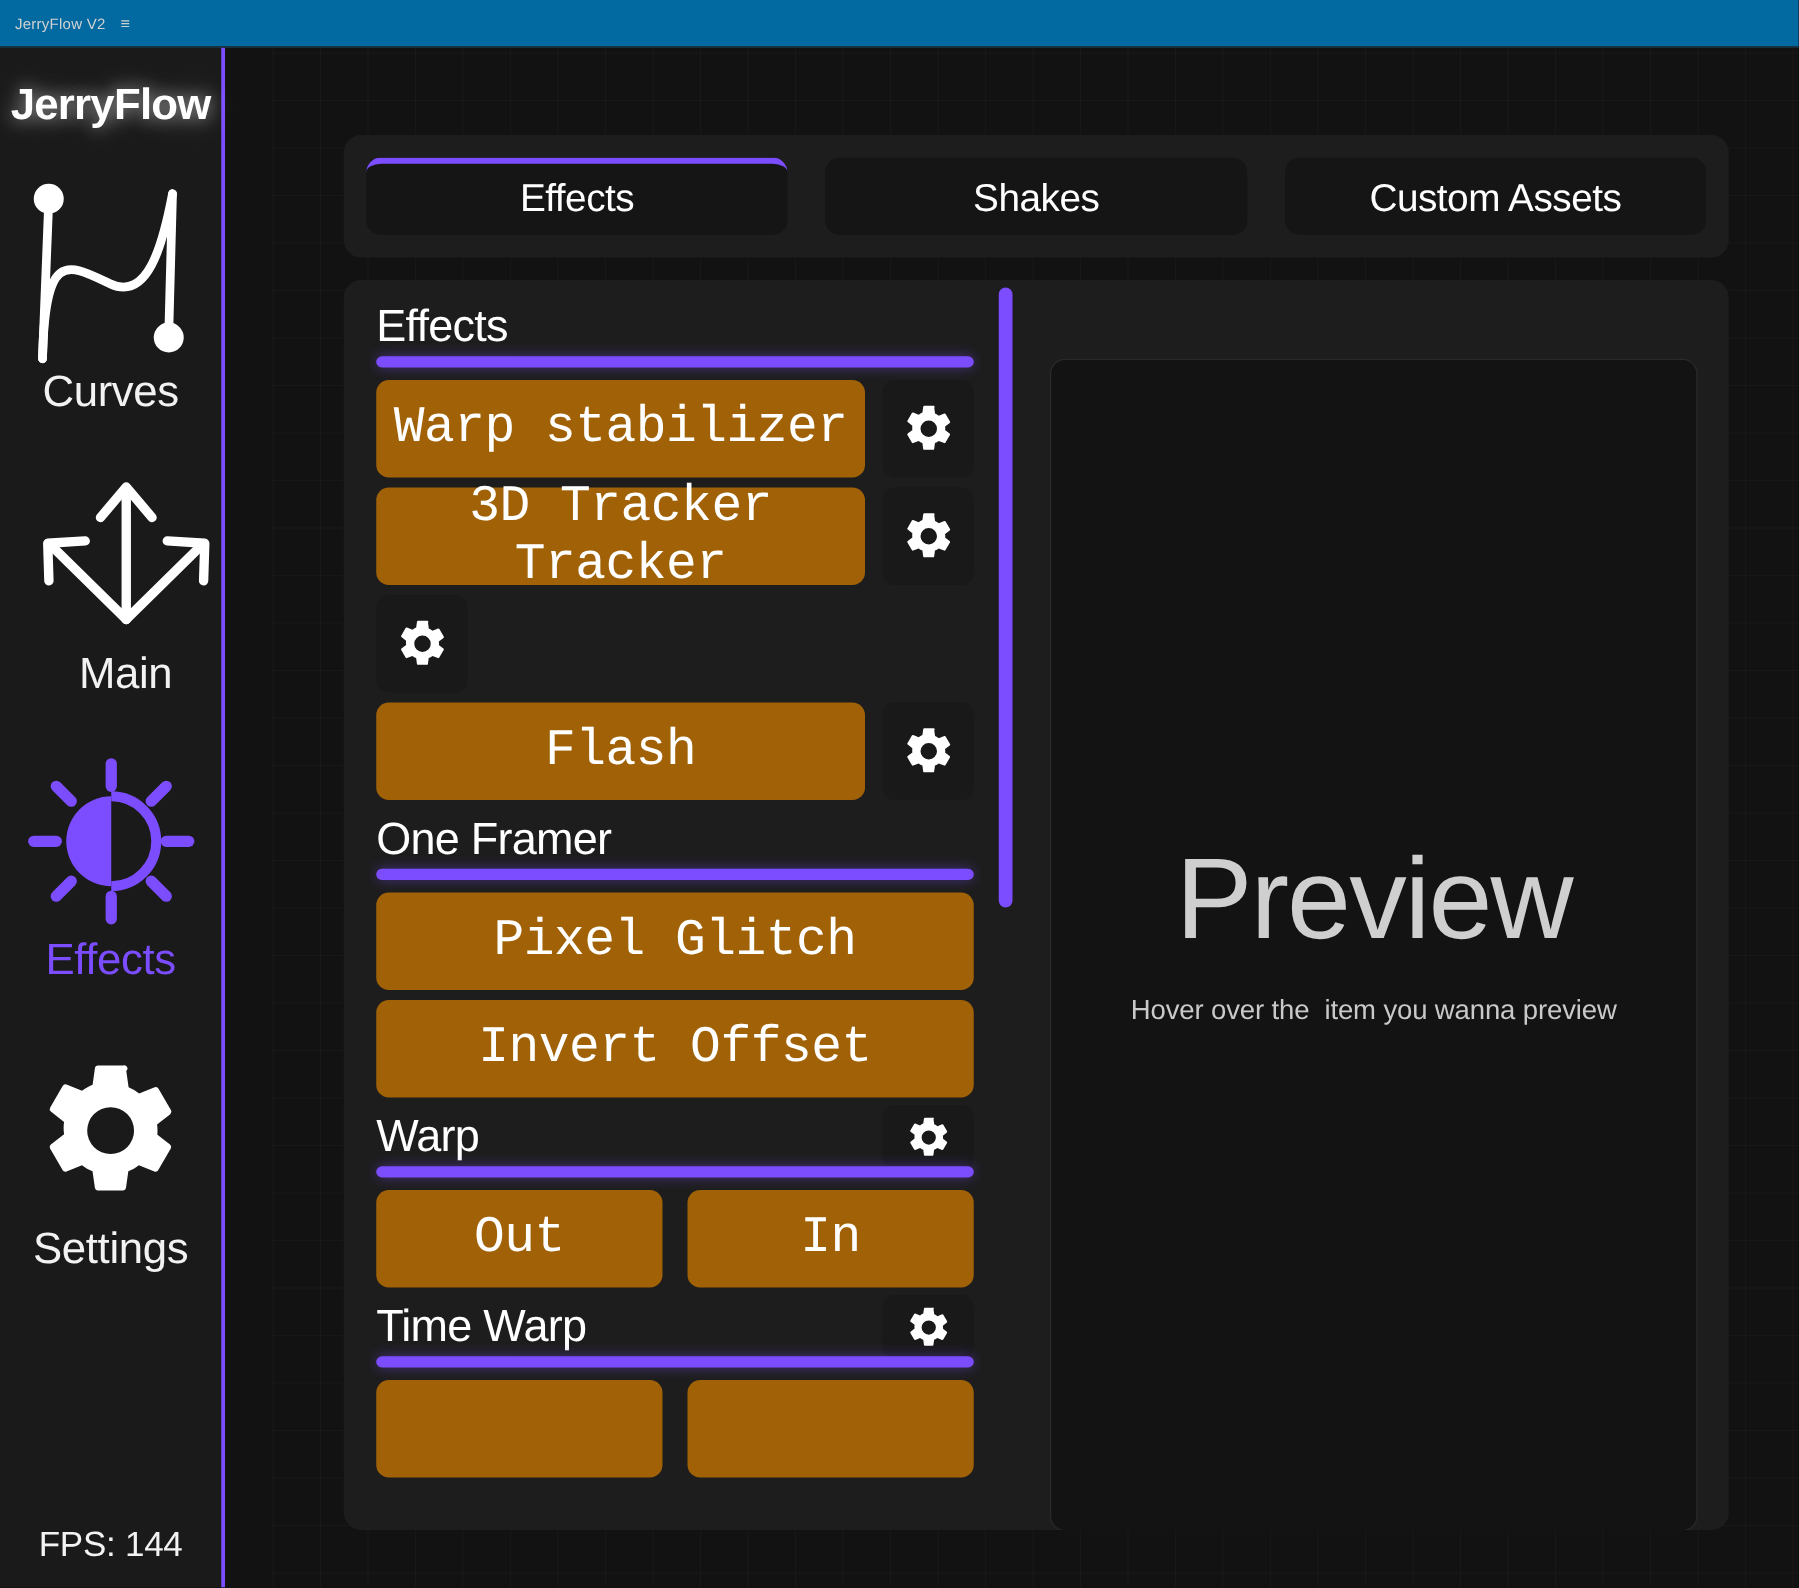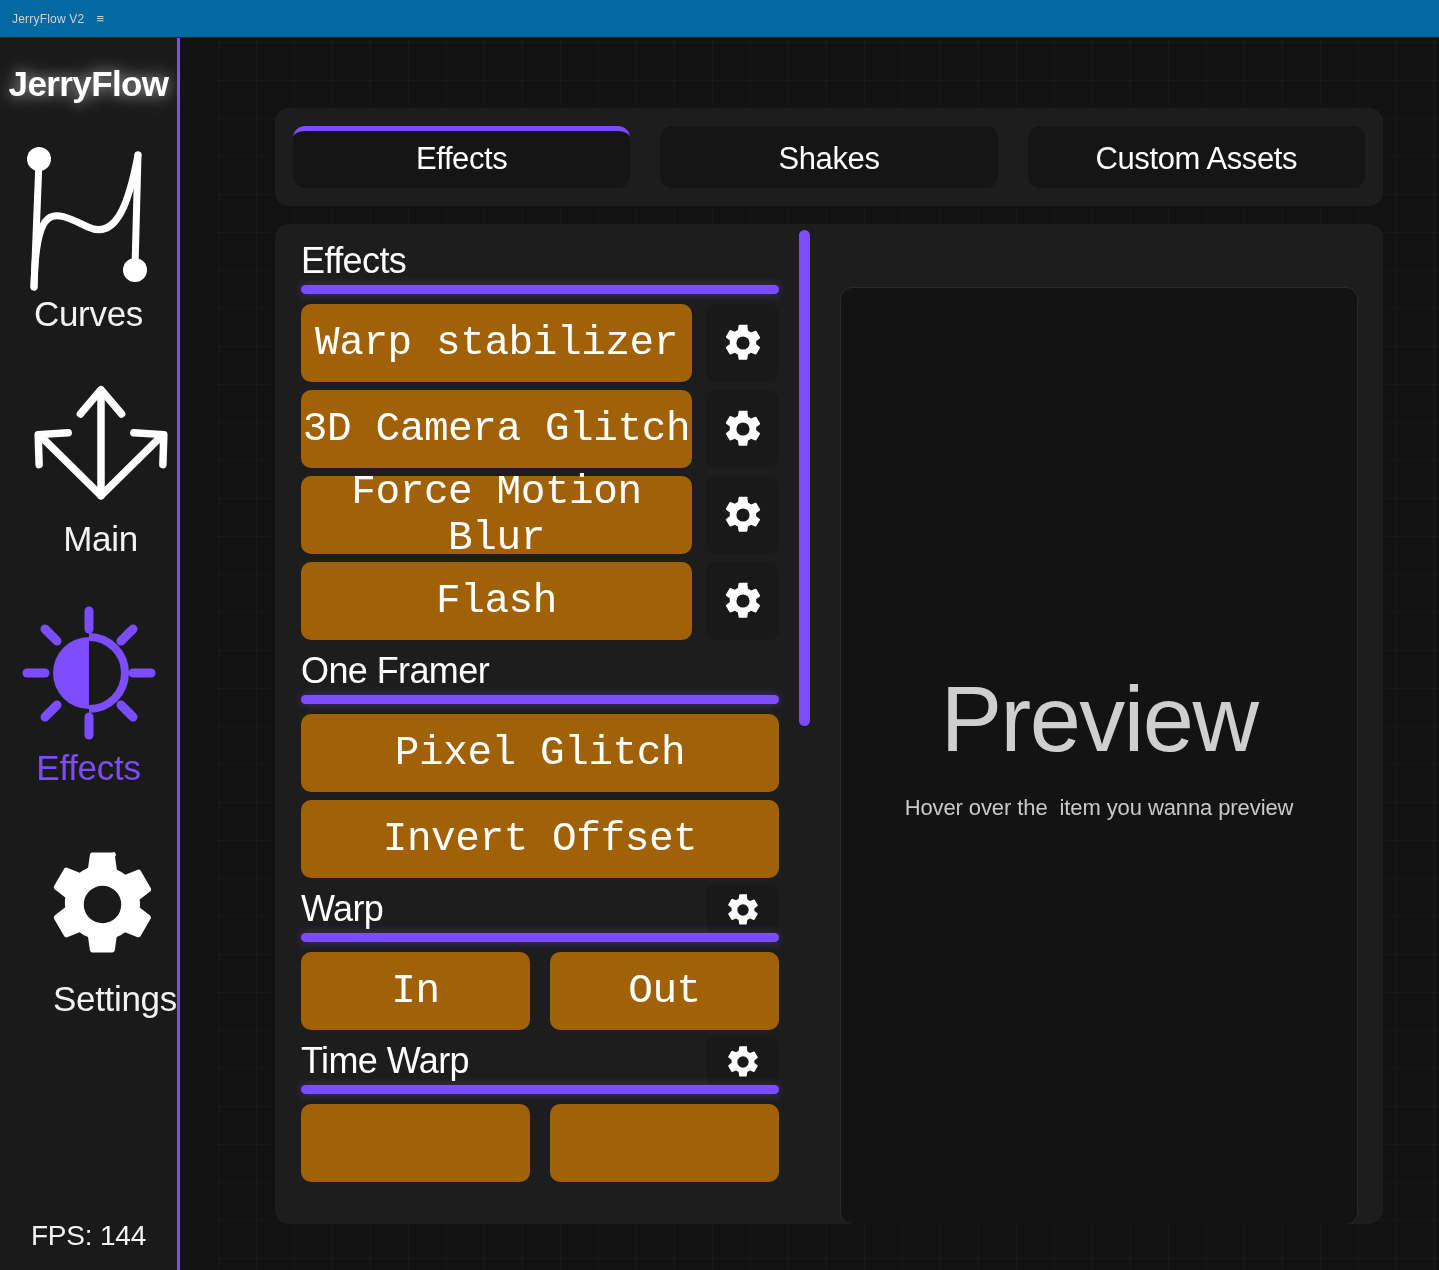--- a/index.html
+++ b/index.html
@@ -83,21 +83,21 @@
     width: 100%;
     display: flex;
     flex-direction: column;
     align-items: center;
     cursor: pointer;
     padding: 8px 0 4px 0;
   }
   .nav-item:nth-child(1) { margin-top: 2px; }
   .nav-item:nth-child(2) { margin-top: 26px; margin-left: 24px; }
   .nav-item:nth-child(3) { margin-top: 30px; }
-  .nav-item:nth-child(4) { margin-top: 32px; align-items: flex-end; }
+  .nav-item:nth-child(4) { margin-top: 32px; }
 
   .nav-icon {
     width: 150px;
     height: 150px;
     display: flex;
     align-items: center;
     justify-content: center;
   }
   .nav-icon svg { display: block; }
 
@@ -413,30 +413,29 @@
           <div class="row">
             <button class="item-btn">Warp stabilizer</button>
             <button class="gear-btn">
               <svg width="44" height="44" viewBox="0 0 24 24">
                   <path fill="#ffffff" d="M19.14 12.94c.04-.3.06-.61.06-.94s-.02-.64-.07-.94l2.03-1.58a.49.49 0 0 0 .12-.61l-1.92-3.32a.49.49 0 0 0-.59-.22l-2.39.96a7.03 7.03 0 0 0-1.62-.94l-.36-2.54A.48.48 0 0 0 13.9 2h-3.84a.48.48 0 0 0-.47.41l-.36 2.54c-.59.24-1.13.56-1.62.94l-2.39-.96a.49.49 0 0 0-.59.22L2.7 8.47a.49.49 0 0 0 .12.61l2.03 1.58c-.05.3-.07.62-.07.94s.02.64.07.94L2.82 14.12a.49.49 0 0 0-.12.61l1.92 3.32c.12.22.38.3.59.22l2.39-.96c.5.38 1.03.7 1.62.94l.36 2.54c.04.24.24.41.47.41h3.84c.24 0 .44-.17.47-.41l.36-2.54c.59-.24 1.13-.56 1.62-.94l2.39.96c.22.08.47 0 .59-.22l1.92-3.32a.49.49 0 0 0-.12-.61l-2.03-1.58zM12 15.6A3.6 3.6 0 1 1 12 8.4a3.6 3.6 0 0 1 0 7.2z"></path>
                 </svg>
             </button>
           </div>
 
           <div class="row">
-            <button class="item-btn">3D Camera Glitch</button>
+            <button class="item-btn">3D Tracker Tracker</button>
             <button class="gear-btn">
               <svg width="44" height="44" viewBox="0 0 24 24">
                   <path fill="#ffffff" d="M19.14 12.94c.04-.3.06-.61.06-.94s-.02-.64-.07-.94l2.03-1.58a.49.49 0 0 0 .12-.61l-1.92-3.32a.49.49 0 0 0-.59-.22l-2.39.96a7.03 7.03 0 0 0-1.62-.94l-.36-2.54A.48.48 0 0 0 13.9 2h-3.84a.48.48 0 0 0-.47.41l-.36 2.54c-.59.24-1.13.56-1.62.94l-2.39-.96a.49.49 0 0 0-.59.22L2.7 8.47a.49.49 0 0 0 .12.61l2.03 1.58c-.05.3-.07.62-.07.94s.02.64.07.94L2.82 14.12a.49.49 0 0 0-.12.61l1.92 3.32c.12.22.38.3.59.22l2.39-.96c.5.38 1.03.7 1.62.94l.36 2.54c.04.24.24.41.47.41h3.84c.24 0 .44-.17.47-.41l.36-2.54c.59-.24 1.13-.56 1.62-.94l2.39.96c.22.08.47 0 .59-.22l1.92-3.32a.49.49 0 0 0-.12-.61l-2.03-1.58zM12 15.6A3.6 3.6 0 1 1 12 8.4a3.6 3.6 0 0 1 0 7.2z"></path>
                 </svg>
             </button>
           </div>
 
           <div class="row">
-            <button class="item-btn">Force Motion Blur</button>
             <button class="gear-btn">
               <svg width="44" height="44" viewBox="0 0 24 24">
                   <path fill="#ffffff" d="M19.14 12.94c.04-.3.06-.61.06-.94s-.02-.64-.07-.94l2.03-1.58a.49.49 0 0 0 .12-.61l-1.92-3.32a.49.49 0 0 0-.59-.22l-2.39.96a7.03 7.03 0 0 0-1.62-.94l-.36-2.54A.48.48 0 0 0 13.9 2h-3.84a.48.48 0 0 0-.47.41l-.36 2.54c-.59.24-1.13.56-1.62.94l-2.39-.96a.49.49 0 0 0-.59.22L2.7 8.47a.49.49 0 0 0 .12.61l2.03 1.58c-.05.3-.07.62-.07.94s.02.64.07.94L2.82 14.12a.49.49 0 0 0-.12.61l1.92 3.32c.12.22.38.3.59.22l2.39-.96c.5.38 1.03.7 1.62.94l.36 2.54c.04.24.24.41.47.41h3.84c.24 0 .44-.17.47-.41l.36-2.54c.59-.24 1.13-.56 1.62-.94l2.39.96c.22.08.47 0 .59-.22l1.92-3.32a.49.49 0 0 0-.12-.61l-2.03-1.58zM12 15.6A3.6 3.6 0 1 1 12 8.4a3.6 3.6 0 0 1 0 7.2z"></path>
                 </svg>
             </button>
           </div>
 
           <div class="row">
             <button class="item-btn">Flash</button>
             <button class="gear-btn">
@@ -462,22 +461,22 @@
             <div class="section-title">Warp</div>
             <button class="gear-btn head-gear">
               <svg width="38" height="38" viewBox="0 0 24 24">
                   <path fill="#ffffff" d="M19.14 12.94c.04-.3.06-.61.06-.94s-.02-.64-.07-.94l2.03-1.58a.49.49 0 0 0 .12-.61l-1.92-3.32a.49.49 0 0 0-.59-.22l-2.39.96a7.03 7.03 0 0 0-1.62-.94l-.36-2.54A.48.48 0 0 0 13.9 2h-3.84a.48.48 0 0 0-.47.41l-.36 2.54c-.59.24-1.13.56-1.62.94l-2.39-.96a.49.49 0 0 0-.59.22L2.7 8.47a.49.49 0 0 0 .12.61l2.03 1.58c-.05.3-.07.62-.07.94s.02.64.07.94L2.82 14.12a.49.49 0 0 0-.12.61l1.92 3.32c.12.22.38.3.59.22l2.39-.96c.5.38 1.03.7 1.62.94l.36 2.54c.04.24.24.41.47.41h3.84c.24 0 .44-.17.47-.41l.36-2.54c.59-.24 1.13-.56 1.62-.94l2.39.96c.22.08.47 0 .59-.22l1.92-3.32a.49.49 0 0 0-.12-.61l-2.03-1.58zM12 15.6A3.6 3.6 0 1 1 12 8.4a3.6 3.6 0 0 1 0 7.2z"></path>
                 </svg>
             </button>
             <div class="section-rule"></div>
           </div>
 
           <div class="row pair">
+            <button class="item-btn">Out</button>
             <button class="item-btn">In</button>
-            <button class="item-btn">Out</button>
           </div>
 
           <div class="section-head">
             <div class="section-title">Time Warp</div>
             <button class="gear-btn head-gear">
               <svg width="38" height="38" viewBox="0 0 24 24">
                   <path fill="#ffffff" d="M19.14 12.94c.04-.3.06-.61.06-.94s-.02-.64-.07-.94l2.03-1.58a.49.49 0 0 0 .12-.61l-1.92-3.32a.49.49 0 0 0-.59-.22l-2.39.96a7.03 7.03 0 0 0-1.62-.94l-.36-2.54A.48.48 0 0 0 13.9 2h-3.84a.48.48 0 0 0-.47.41l-.36 2.54c-.59.24-1.13.56-1.62.94l-2.39-.96a.49.49 0 0 0-.59.22L2.7 8.47a.49.49 0 0 0 .12.61l2.03 1.58c-.05.3-.07.62-.07.94s.02.64.07.94L2.82 14.12a.49.49 0 0 0-.12.61l1.92 3.32c.12.22.38.3.59.22l2.39-.96c.5.38 1.03.7 1.62.94l.36 2.54c.04.24.24.41.47.41h3.84c.24 0 .44-.17.47-.41l.36-2.54c.59-.24 1.13-.56 1.62-.94l2.39.96c.22.08.47 0 .59-.22l1.92-3.32a.49.49 0 0 0-.12-.61l-2.03-1.58zM12 15.6A3.6 3.6 0 1 1 12 8.4a3.6 3.6 0 0 1 0 7.2z"></path>
                 </svg>
             </button>
             <div class="section-rule"></div>

